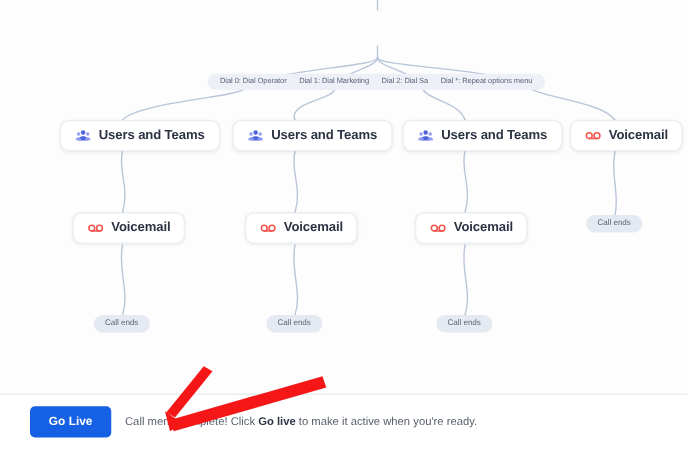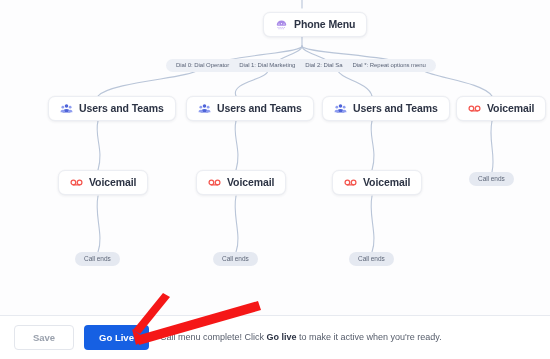--- a/index.html
+++ b/index.html
@@ -136,38 +136,20 @@
         <path d="M236,121 C232,136 242,150 236,170"></path>
         <path d="M372,121 C368,136 378,150 372,170"></path>
         <path d="M492,121 C488,140 496,155 492,172"></path>
 
         <path d="M98,196 C94,215 104,235 98,252"></path>
         <path d="M236,196 C232,215 242,235 236,252"></path>
         <path d="M372,196 C368,215 378,235 372,252"></path>
       </g>
     </svg>
 
-    <div class="node" id="node-root" style="left:263px;top:12px;">
-      <span class="nicon">
-        <svg viewBox="0 0 24 24" xmlns="http://www.w3.org/2000/svg">
-          <path d="M3.2 12.6c0-4.9 3.9-8.2 8.8-8.2s8.8 3.3 8.8 8.2c0 1-.8 1.7-1.8 1.7H5c-1 0-1.8-.7-1.8-1.7z" fill="#a98ae8"></path>
-          <circle cx="7.4" cy="11.3" r="1.05" fill="#ffffff"></circle>
-          <circle cx="12" cy="10.5" r="1.05" fill="#ffffff"></circle>
-          <circle cx="16.6" cy="11.3" r="1.05" fill="#ffffff"></circle>
-          <rect x="4.4" y="16.4" width="2.2" height="1.7" rx=".5" fill="#b9a0ee"></rect>
-          <rect x="8.3" y="16.4" width="2.2" height="1.7" rx=".5" fill="#b9a0ee"></rect>
-          <rect x="12.2" y="16.4" width="2.2" height="1.7" rx=".5" fill="#b9a0ee"></rect>
-          <rect x="16.1" y="16.4" width="2.2" height="1.7" rx=".5" fill="#b9a0ee"></rect>
-          <rect x="6.3" y="19.1" width="2.2" height="1.7" rx=".5" fill="#c8b4f2"></rect>
-          <rect x="10.2" y="19.1" width="2.2" height="1.7" rx=".5" fill="#c8b4f2"></rect>
-          <rect x="14.1" y="19.1" width="2.2" height="1.7" rx=".5" fill="#c8b4f2"></rect>
-        </svg>
-      </span>
-      <span class="nlabel">Phone Menu</span>
-    </div>
 
     <div class="optstrip" style="left:166px;top:59px;">
       <span class="opt">Dial 0: Dial Operator</span>
       <span class="opt">Dial 1: Dial Marketing</span>
       <span class="opt">Dial 2: Dial Sa</span>
       <span class="opt">Dial *: Repeat options menu</span>
     </div>
 
     <div class="node" style="left:48px;top:96px;">
       <span class="nicon">
@@ -264,21 +246,20 @@
     <div class="pill" style="left:349px;top:252px;">
       <span>Call ends</span>
     </div>
     <div class="pill" style="left:469px;top:172px;">
       <span>Call ends</span>
     </div>
 
   </div>
 
   <div id="footer">
-    <div id="btn-save">Save</div>
     <div id="btn-golive">Go Live</div>
     <div id="footer-note"><span>Call menu complete! Click </span><b>Go live</b><span> to make it active when you're ready.</span></div>
   </div>
 
   <svg id="arrow" viewBox="0 0 550 359" xmlns="http://www.w3.org/2000/svg">
     <g fill="#f51717">
 
       <path d="M170,297 L140,334 L133,330 L163,293 Z"></path>
 
       <path d="M136,336 L258,301 L261,310 L139,345 Z"></path>

